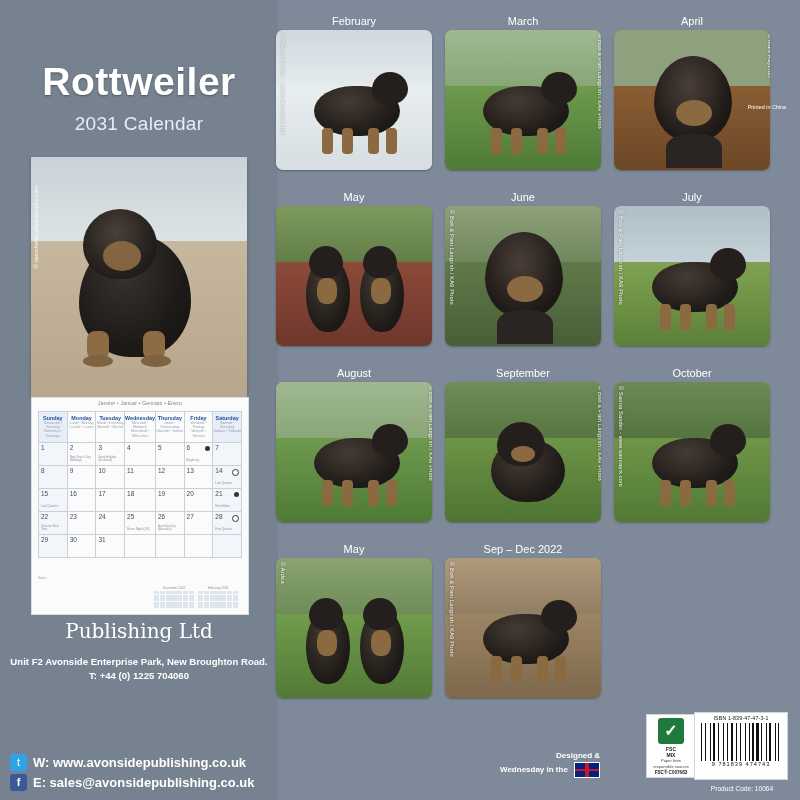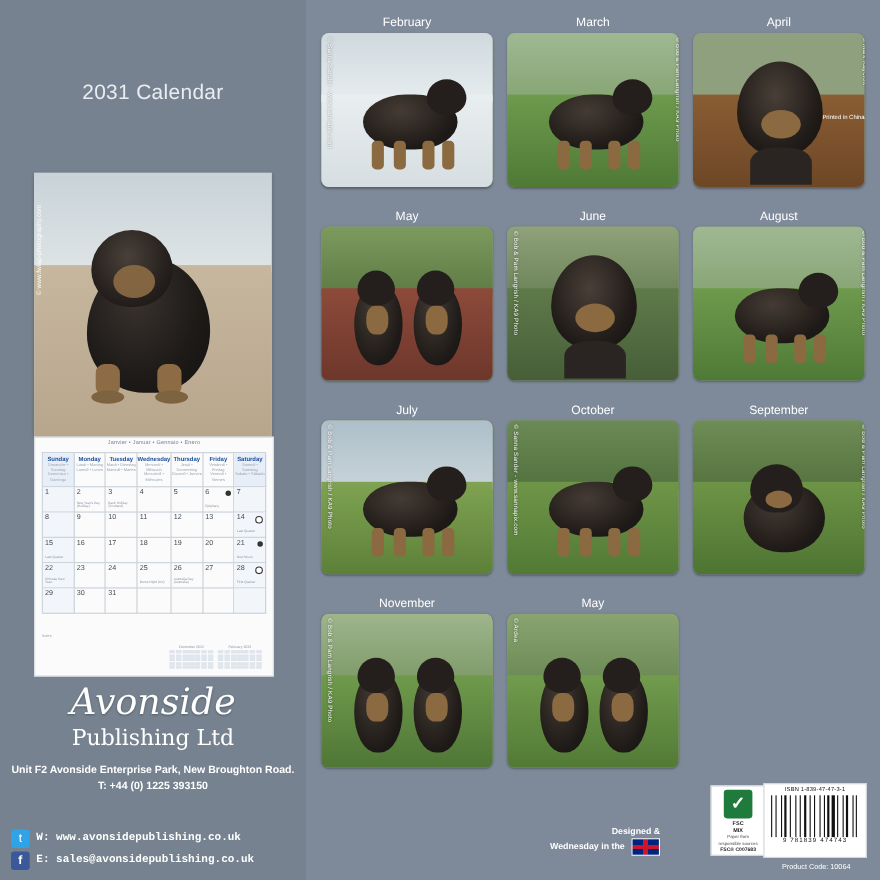--- a/index.html
+++ b/index.html
@@ -118,25 +118,25 @@
     text-align:center;font-size:20px;margin-top:4px;font-family:"DejaVu Serif", serif;
   }
   .addr{margin-top:12px;text-align:center;font-size:9.6px;line-height:1.5;font-weight:bold;}
   .social{position:absolute;left:10px;bottom:6px;width:258px;}
   .sicon{
     display:inline-block;width:17px;height:17px;border-radius:3px;background:#2ea3e8;
     color:#fff;text-align:center;line-height:17px;font-size:11px;vertical-align:middle;
   }
   .sicon.fb{background:#3b5998;font-weight:bold;}
   .srow{display:flex;align-items:center;gap:6px;margin-bottom:3px;}
-  .srow .t{font-size:10px;font-weight:bold;font-family:Liberation Mono, monospace;}
+  .srow .t{font-size:13px;font-weight:bold;}
 
   
   .grid{
-    position:absolute;left:292px;top:14px;width:494px;
+    position:absolute;left:276px;top:14px;width:494px;
     display:grid;grid-template-columns:repeat(3,156px);
     grid-auto-rows:168px;gap:8px 13px;
   }
   .month{position:relative;}
   .month .lbl{
     text-align:center;color:#ffffff;font-size:11px;height:16px;line-height:14px;
   }
   .ph{
     position:relative;width:156px;height:140px;border-radius:7px;overflow:hidden;
     box-shadow:0 1px 2px rgba(0,0,0,.3);
@@ -205,20 +205,21 @@
   }
 </style>
 </head>
 <body>
 
 <div class="page">
 
   <div class="left">
 
     <div class="brand">
+      <div class="title">Rottweiler</div>
       <div class="sub">2031 Calendar</div>
     </div>
 
     <div class="cover">
       <div class="sky"></div>
       <div class="sand"></div>
       <div class="pupbody"></div>
       <div class="tanleg1"></div>
       <div class="tanleg2"></div>
       <div class="paw paw1"></div>
@@ -439,25 +440,24 @@
                 <i></i>
                 <i></i>
                 <i></i>
               </div>
             </div>
           </div>
       </div>
     </div>
 
     <div class="publisher">
-      <div class="pub-name">Avonside</div>
       <div class="pub-sub">Publishing Ltd</div>
       <div class="addr">
         <div>Unit F2 Avonside Enterprise Park, New Broughton Road.</div>
-        <div>T: +44 (0) 1225 393150</div>
+        <div>T: +44 (0) 1225 704060</div>
       </div>
       <div class="social">
         <div class="srow">
           <span class="sicon">t</span>
           <span class="t">W: www.avonsidepublishing.co.uk</span>
         </div>
         <div class="srow">
           <span class="sicon fb">f</span>
           <span class="t">E: sales@avonsidepublishing.co.uk</span>
         </div>
@@ -531,47 +531,60 @@
           <div class="ground" style="background:linear-gradient(#5f7a4a,#475e38)"></div>
           <div class="doghead" style="left:40px;top:26px;width:78px;height:86px;background:radial-gradient(ellipse at 45% 35%,#4a3f38,#201b18 65%,#13100e)"></div>
           <div class="tan" style="left:62px;top:70px;width:36px;height:26px;background:#8b6a42;border-radius:50%"></div>
           <div class="tan" style="left:52px;top:104px;width:56px;height:34px;background:#2a2422;border-radius:40% 40% 0 0"></div>
           <div class="credit">
             <span>© Bob &amp; Pam Langrish / KA9 Photo</span>
           </div>
         </div>
       </div>
       <div class="month">
+        <div class="lbl">July</div>
+        <div class="ph">
+          <div class="sky" style="background:linear-gradient(#aebfc9,#c8d4da)"></div>
+          <div class="ground" style="background:linear-gradient(#7fa352,#5d8039)"></div>
+          <div class="dogbody" style="left:38px;top:56px;width:86px;height:50px;background:radial-gradient(ellipse at 40% 30%,#453b34,#1d1916 70%)"></div>
+          <div class="doghead" style="left:96px;top:42px;width:36px;height:32px;background:#241f1c"></div>
+          <div class="tan" style="left:46px;top:98px;width:11px;height:26px;border-radius:4px"></div>
+          <div class="tan" style="left:66px;top:98px;width:11px;height:26px;border-radius:4px"></div>
+          <div class="tan" style="left:92px;top:98px;width:11px;height:26px;border-radius:4px"></div>
+          <div class="tan" style="left:110px;top:98px;width:11px;height:26px;border-radius:4px"></div>
+          <div class="credit">
+            <span>© Bob &amp; Pam Langrish / KA9 Photo</span>
+          </div>
+        </div>
+      </div>
+      <div class="month">
         <div class="lbl">August</div>
         <div class="ph">
           <div class="sky" style="background:linear-gradient(#9fb893,#86a473)"></div>
           <div class="ground" style="background:linear-gradient(#6e9a4e,#4f7a36)"></div>
           <div class="dogbody" style="left:38px;top:56px;width:86px;height:50px;background:radial-gradient(ellipse at 40% 30%,#453b34,#1d1916 70%)"></div>
           <div class="doghead" style="left:96px;top:42px;width:36px;height:32px;background:#241f1c"></div>
           <div class="tan" style="left:46px;top:98px;width:11px;height:26px;border-radius:4px"></div>
           <div class="tan" style="left:66px;top:98px;width:11px;height:26px;border-radius:4px"></div>
           <div class="tan" style="left:92px;top:98px;width:11px;height:26px;border-radius:4px"></div>
           <div class="tan" style="left:110px;top:98px;width:11px;height:26px;border-radius:4px"></div>
           <div class="credit right">
             <span>© Bob &amp; Pam Langrish / KA9 Photo</span>
           </div>
         </div>
       </div>
       <div class="month">
-        <div class="lbl">July</div>
-        <div class="ph">
-          <div class="sky" style="background:linear-gradient(#aebfc9,#c8d4da)"></div>
-          <div class="ground" style="background:linear-gradient(#7fa352,#5d8039)"></div>
-          <div class="dogbody" style="left:38px;top:56px;width:86px;height:50px;background:radial-gradient(ellipse at 40% 30%,#453b34,#1d1916 70%)"></div>
-          <div class="doghead" style="left:96px;top:42px;width:36px;height:32px;background:#241f1c"></div>
-          <div class="tan" style="left:46px;top:98px;width:11px;height:26px;border-radius:4px"></div>
-          <div class="tan" style="left:66px;top:98px;width:11px;height:26px;border-radius:4px"></div>
-          <div class="tan" style="left:92px;top:98px;width:11px;height:26px;border-radius:4px"></div>
-          <div class="tan" style="left:110px;top:98px;width:11px;height:26px;border-radius:4px"></div>
-          <div class="credit">
+        <div class="lbl">September</div>
+        <div class="ph">
+          <div class="sky" style="background:linear-gradient(#6f8d56,#55723f)"></div>
+          <div class="ground" style="background:linear-gradient(#6d9446,#4e7433)"></div>
+          <div class="dogbody" style="left:46px;top:58px;width:74px;height:62px;background:radial-gradient(ellipse at 40% 30%,#443a33,#1d1916 70%)"></div>
+          <div class="doghead" style="left:52px;top:40px;width:48px;height:44px;background:#241f1c"></div>
+          <div class="tan" style="left:66px;top:64px;width:24px;height:16px;border-radius:50%"></div>
+          <div class="credit right">
             <span>© Bob &amp; Pam Langrish / KA9 Photo</span>
           </div>
         </div>
       </div>
       <div class="month">
         <div class="lbl">October</div>
         <div class="ph">
           <div class="sky" style="background:linear-gradient(#6c8a55,#51713e)"></div>
           <div class="ground" style="background:linear-gradient(#6f9548,#527a35)"></div>
           <div class="dogbody" style="left:38px;top:56px;width:86px;height:50px;background:radial-gradient(ellipse at 40% 30%,#453b34,#1d1916 70%)"></div>
@@ -579,64 +592,51 @@
           <div class="tan" style="left:46px;top:98px;width:11px;height:26px;border-radius:4px"></div>
           <div class="tan" style="left:66px;top:98px;width:11px;height:26px;border-radius:4px"></div>
           <div class="tan" style="left:92px;top:98px;width:11px;height:26px;border-radius:4px"></div>
           <div class="tan" style="left:110px;top:98px;width:11px;height:26px;border-radius:4px"></div>
           <div class="credit">
             <span>© Sanna Sander - www.sannapix.com</span>
           </div>
         </div>
       </div>
       <div class="month">
-        <div class="lbl">September</div>
-        <div class="ph">
-          <div class="sky" style="background:linear-gradient(#6f8d56,#55723f)"></div>
-          <div class="ground" style="background:linear-gradient(#6d9446,#4e7433)"></div>
-          <div class="dogbody" style="left:46px;top:58px;width:74px;height:62px;background:radial-gradient(ellipse at 40% 30%,#443a33,#1d1916 70%)"></div>
-          <div class="doghead" style="left:52px;top:40px;width:48px;height:44px;background:#241f1c"></div>
-          <div class="tan" style="left:66px;top:64px;width:24px;height:16px;border-radius:50%"></div>
-          <div class="credit right">
-            <span>© Bob &amp; Pam Langrish / KA9 Photo</span>
-          </div>
-        </div>
-      </div>
-      <div class="month">
-        <div class="lbl">November</div>
-        <div class="ph">
-          <div class="sky" style="background:linear-gradient(#9fb58c,#7d9a68)"></div>
-          <div class="ground" style="background:linear-gradient(#6f9a4c,#4f7636)"></div>
-          <div class="dogbody" style="left:30px;top:52px;width:44px;height:74px;background:radial-gradient(ellipse at 40% 30%,#433a33,#1d1916 70%)"></div>
-          <div class="doghead" style="left:33px;top:40px;width:34px;height:32px;background:#241f1c"></div>
-          <div class="dogbody" style="left:84px;top:52px;width:44px;height:74px;background:radial-gradient(ellipse at 40% 30%,#433a33,#1d1916 70%)"></div>
-          <div class="doghead" style="left:87px;top:40px;width:34px;height:32px;background:#241f1c"></div>
-          <div class="tan" style="left:41px;top:72px;width:20px;height:26px"></div>
-          <div class="tan" style="left:95px;top:72px;width:20px;height:26px"></div>
-          <div class="credit">
-            <span>© Bob &amp; Pam Langrish / KA9 Photo</span>
-          </div>
-        </div>
-      </div>
-      <div class="month">
         <div class="lbl">May</div>
         <div class="ph">
           <div class="sky" style="background:linear-gradient(#8aa471,#6a8955)"></div>
           <div class="ground" style="background:linear-gradient(#719b4d,#527a36)"></div>
           <div class="dogbody" style="left:30px;top:52px;width:44px;height:74px;background:radial-gradient(ellipse at 40% 30%,#433a33,#1d1916 70%)"></div>
           <div class="doghead" style="left:33px;top:40px;width:34px;height:32px;background:#241f1c"></div>
           <div class="dogbody" style="left:84px;top:52px;width:44px;height:74px;background:radial-gradient(ellipse at 40% 30%,#433a33,#1d1916 70%)"></div>
           <div class="doghead" style="left:87px;top:40px;width:34px;height:32px;background:#241f1c"></div>
           <div class="tan" style="left:41px;top:72px;width:20px;height:26px"></div>
           <div class="tan" style="left:95px;top:72px;width:20px;height:26px"></div>
           <div class="credit">
             <span>© Ardea</span>
           </div>
         </div>
       </div>
+      <div class="month">
+        <div class="lbl">Sep – Dec 2022</div>
+        <div class="ph">
+          <div class="sky" style="background:linear-gradient(#b09a7c,#8e7a5e)"></div>
+          <div class="ground" style="background:linear-gradient(#9d8665,#7d684c)"></div>
+          <div class="dogbody" style="left:38px;top:56px;width:86px;height:50px;background:radial-gradient(ellipse at 40% 30%,#453b34,#1d1916 70%)"></div>
+          <div class="doghead" style="left:96px;top:42px;width:36px;height:32px;background:#241f1c"></div>
+          <div class="tan" style="left:46px;top:98px;width:11px;height:26px;border-radius:4px"></div>
+          <div class="tan" style="left:66px;top:98px;width:11px;height:26px;border-radius:4px"></div>
+          <div class="tan" style="left:92px;top:98px;width:11px;height:26px;border-radius:4px"></div>
+          <div class="tan" style="left:110px;top:98px;width:11px;height:26px;border-radius:4px"></div>
+          <div class="credit">
+            <span>© Bob &amp; Pam Langrish / KA9 Photo</span>
+          </div>
+        </div>
+      </div>
     </div>
 
   <div class="printedin">Printed in China</div>
 
   <div class="designed">
     <span>Designed &amp;</span><br>
     <span>Wednesday in the</span>
     <span class="ukflag"></span>
   </div>
 

